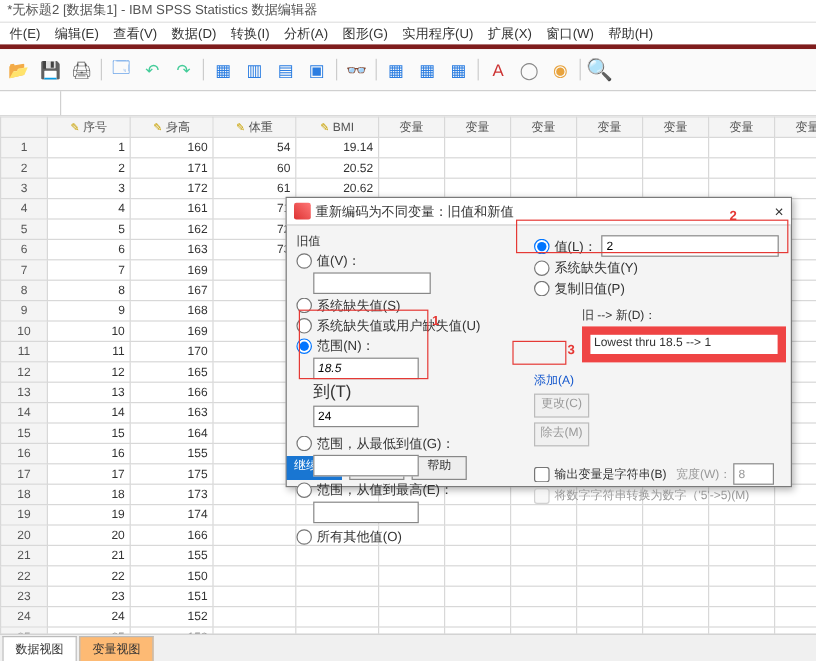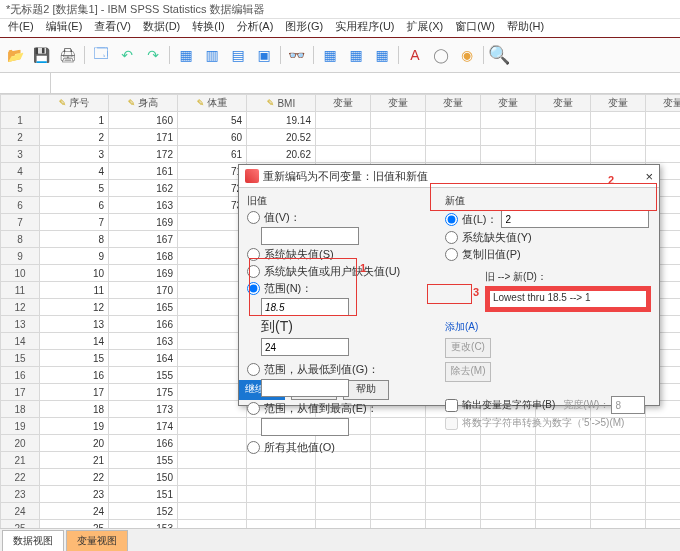--- a/index.html
+++ b/index.html
@@ -1,19 +1,19 @@
 <!DOCTYPE html>
 <html><head>
 <meta charset="utf-8">
 <style>
 html,body{margin:0;padding:0;font-family:"Microsoft YaHei",Arial,sans-serif;font-size:11px;color:#333;background:#fff;width:680px;height:551px;overflow:hidden}
 
 .titlebar{height:18px;line-height:18px;padding:0 6px;font-size:11px;color:#555;border-bottom:1px solid #e0e0e0}
 
-.menubar{height:18px;display:flex;padding:0 2px;border-bottom:1px solid #7f1d1d}
+.menubar{height:18px;display:flex;align-items:center;padding:0 2px;border-bottom:4px solid #7f1d1d}
 .menubar span{padding:0 6px;cursor:default}
 
 .toolbar{height:30px;display:flex;align-items:center;gap:6px;padding:2px 6px;border-bottom:1px solid #d0d0d0;background:#fafafa}
 .tb-icon{width:20px;height:20px;display:flex;align-items:center;justify-content:center;font-size:14px}
 .tb-sep{width:1px;height:18px;background:#ccc}
 
 .fxbar{height:20px;display:flex;align-items:center;border-bottom:1px solid #d0d0d0}
 .fxbar .cell{width:50px;border-right:1px solid #d0d0d0;height:100%}
 
 .grid{position:relative;height:calc(551px - 18px - 18px - 30px - 20px - 22px);overflow:hidden}
@@ -558,36 +558,35 @@
           <input type="radio" style="">
           <span>范围，从值到最高(E)：</span>
         </div>
       <input class="txt txt-sm" style="margin-left: 14px;">
       <div class="radio-row" style="margin-top:4px">
           <input type="radio" style="">
           <span>所有其他值(O)</span>
         </div>
     </div>
     <div class="col" style="padding-left:8px">
-      <div class="group-label">新值</div>
       <div class="radio-row">
           <input type="radio" checked="" style="">
           <span>值(L)：</span>
         <input class="txt" style="width: 140px; margin-left: 4px;" value="2">
         </div>
       <div class="radio-row">
           <input type="radio" style="">
           <span>系统缺失值(Y)</span>
         </div>
       <div class="radio-row">
           <input type="radio" style="">
           <span>复制旧值(P)</span>
         </div>
       <div style="margin:8px 0 2px 40px;font-size:10px">旧 --&gt; 新(D)：</div>
-      <div style="margin-left:40px;border:5px solid #ef4444;background:#fff;width:150px;height:14px;padding:1px 3px;font-size:10px">Lowest thru 18.5 --&gt; 1</div>
+      <div style="margin-left:40px;border:7px solid #ef4444;background:#fff;width:150px;height:14px;padding:1px 3px;font-size:10px">Lowest thru 18.5 --&gt; 1</div>
       <div style="margin:8px 0 0 0">
         <span class="link">添加(A)</span>
       </div>
       <div style="margin-top:4px"><span class="btn btn-dis" style="display:inline-block">更改(C)</span></div>
       <div style="margin-top:4px"><span class="btn btn-dis" style="display:inline-block">除去(M)</span></div>
       <div class="chk-row" style="margin-top:14px">
           <input type="checkbox" style="">
           <span>输出变量是字符串(B)</span>
         <span style="margin-left:8px;color:#999">宽度(W)：</span>
         <input class="txt" style="width: 26px; margin-left: 2px; color: rgb(153, 153, 153);" disabled="" value="8">

